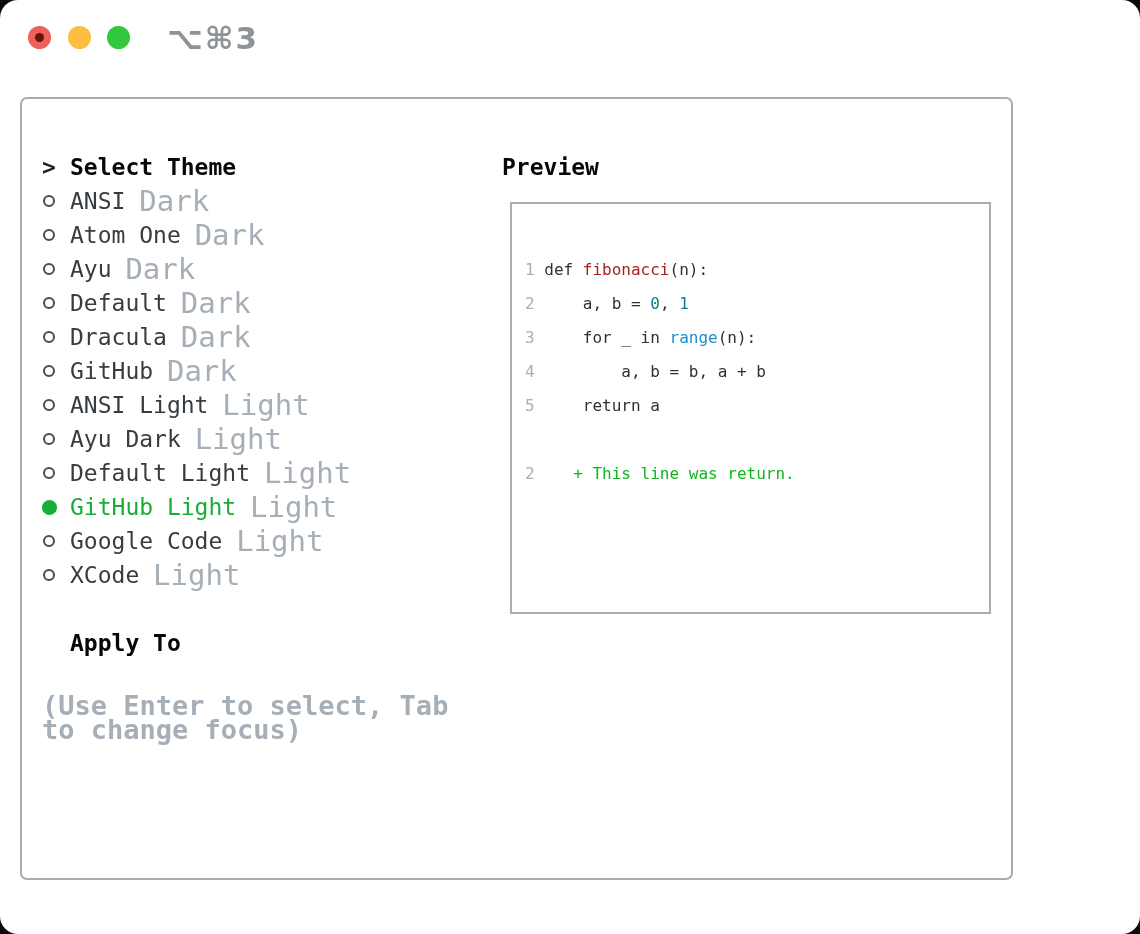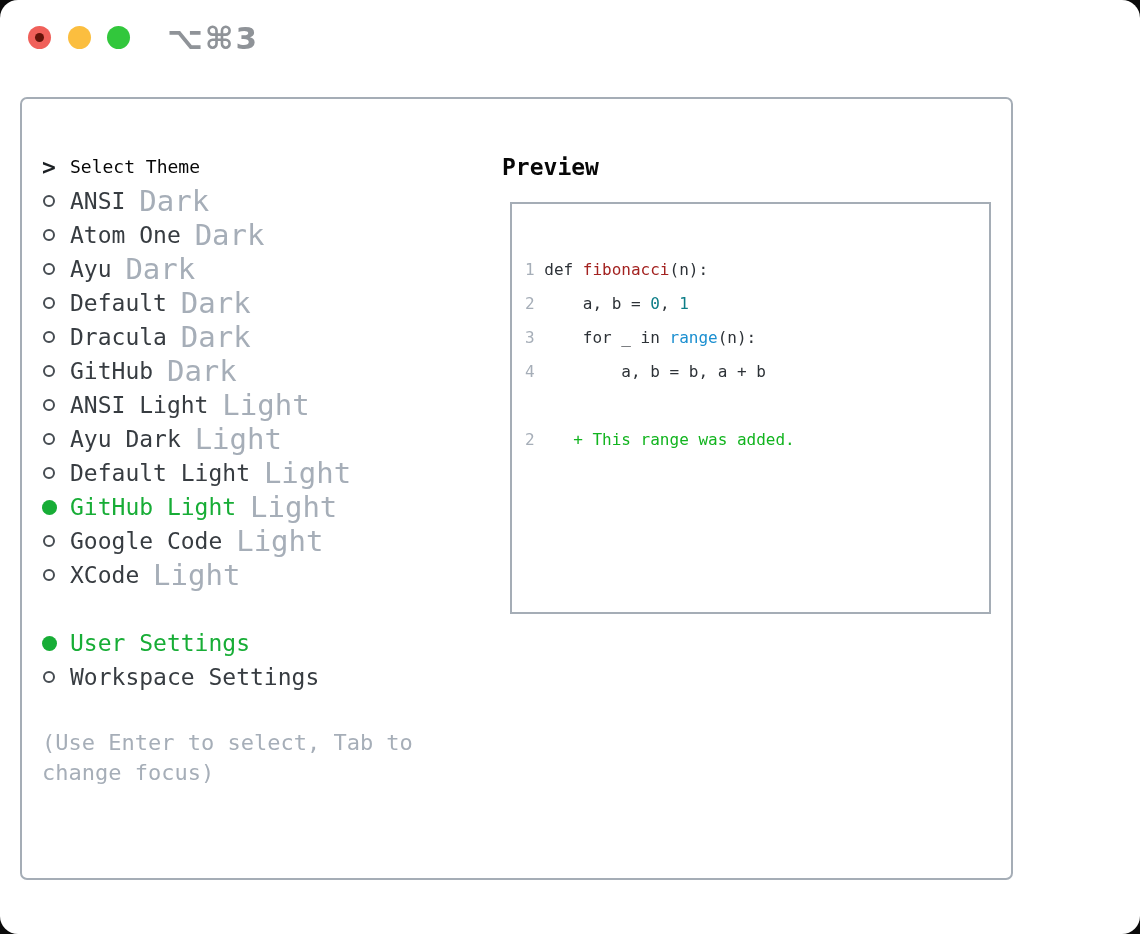--- a/index.html
+++ b/index.html
@@ -26,27 +26,27 @@
   .row{height:34px;line-height:34px;font-size:23px;white-space:pre;display:flex;align-items:center;}
   .blank{height:34px;}
   .left-col{position:absolute;left:20px;top:51px;width:440px;}
   .marker{display:inline-block;width:28px;flex:0 0 28px;position:relative;height:34px;}
   .prompt-glyph{font-weight:bold;color:#1c2024;line-height:34px;font-size:23px;}
   .radio{
     position:absolute;left:1px;top:11px;width:12px;height:12px;border-radius:50%;
     border:2px solid #464c52;box-sizing:border-box;background:transparent;
   }
   .radio.on{border:none;width:15px;height:15px;top:10px;left:0;background:var(--selected_green);}
-  .hdr{font-weight:normal;color:#070707;line-height:34px;font-size:18px;white-space:pre;}
+  .hdr{font-weight:bold;color:#070707;line-height:34px;font-size:23px;white-space:pre;}
   .t-name{color:#373c41;line-height:34px;font-size:23px;white-space:pre;}
   .t-name.sel{color:var(--selected_green);}
   .t-variant{color:var(--muted_gray);line-height:34px;font-size:29px;white-space:pre;}
   .hint{
-    width:432px;font-size:22px;line-height:30px;color:var(--muted_gray);
-    white-space:normal;word-wrap:break-word;
+    width:432px;font-size:27px;line-height:24px;color:var(--muted_gray);
+    white-space:normal;word-wrap:break-word;font-weight:bold;
   }
   
   .preview-title{position:absolute;left:480px;top:51px;height:34px;line-height:34px;
     font-size:23px;font-weight:bold;color:#070707;}
   .preview-box{
     position:absolute;left:488px;top:103px;width:477px;height:408px;
     border:2px solid var(--border_gray);background:#fff;box-sizing:content-box;
     padding:0;overflow:hidden;
   }
   .code-area{padding:49px 0 0 13px;}
@@ -92,42 +92,43 @@
           <div class="row"><span class="marker"><span class="radio"></span></span><span class="t-name">ANSI Light </span><span class="t-variant">Light</span></div>
           <div class="row"><span class="marker"><span class="radio"></span></span><span class="t-name">Ayu Dark </span><span class="t-variant">Light</span></div>
           <div class="row"><span class="marker"><span class="radio"></span></span><span class="t-name">Default Light </span><span class="t-variant">Light</span></div>
           <div class="row"><span class="marker"><span class="radio on"></span></span><span class="t-name sel">GitHub Light </span><span class="t-variant">Light</span></div>
           <div class="row"><span class="marker"><span class="radio"></span></span><span class="t-name">Google Code </span><span class="t-variant">Light</span></div>
           <div class="row"><span class="marker"><span class="radio"></span></span><span class="t-name">XCode </span><span class="t-variant">Light</span></div>
         </div>
 
       <div class="blank"></div>
 
+      <div class="row">
+        <span class="marker"></span>
+        <span class="hdr">Apply To</span>
+      </div>
 
-      <div id="apply-list">
-          <div class="row"><span class="marker"><span class="radio on"></span></span><span class="t-name sel">User Settings</span></div>
-          <div class="row"><span class="marker"><span class="radio"></span></span><span class="t-name">Workspace Settings</span></div>
-        </div>
 
       <div class="blank"></div>
 
       <div class="hint">(Use Enter to select, Tab to change focus)</div>
     </div>
 
     <div class="preview-title">Preview</div>
 
     <div class="preview-box">
       <div class="code-area">
         <div id="code-block">
             <div class="cl"><span class="lineno">1</span><span class="c-plain">def </span><span class="c-fn">fibonacci</span><span class="c-plain">(n):</span></div>
             <div class="cl"><span class="lineno">2</span><span class="c-plain">    a, b = </span><span class="c-num">0</span><span class="c-plain">, </span><span class="c-num">1</span></div>
             <div class="cl"><span class="lineno">3</span><span class="c-plain">    for _ in </span><span class="c-call">range</span><span class="c-plain">(n):</span></div>
             <div class="cl"><span class="lineno">4</span><span class="c-plain">        a, b = b, a + b</span></div>
+            <div class="cl"><span class="lineno">5</span><span class="c-plain">    return a</span></div>
           </div>
         <div class="blank"></div>
         <div id="diff-block">
-            <div class="cl"><span class="lineno">2</span><span class="c-add">   + This range was added.</span></div>
+            <div class="cl"><span class="lineno">2</span><span class="c-add">   + This line was return.</span></div>
           </div>
       </div>
     </div>
 
   </div>
 </div>
 
 </body></html>

